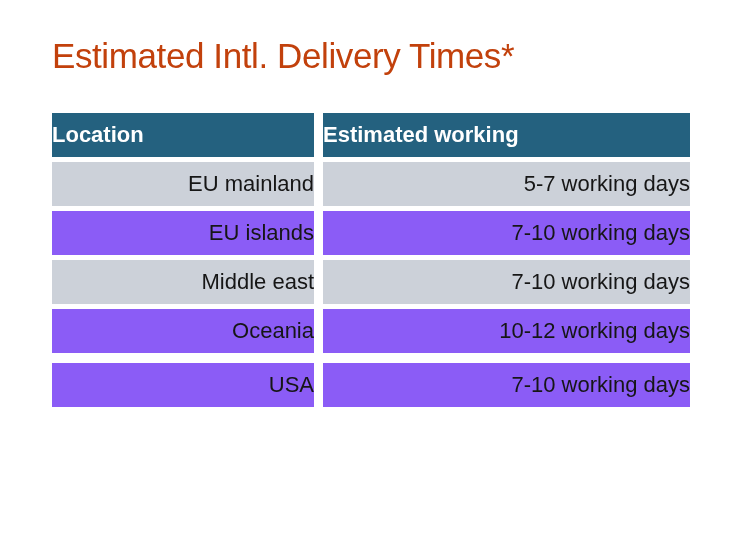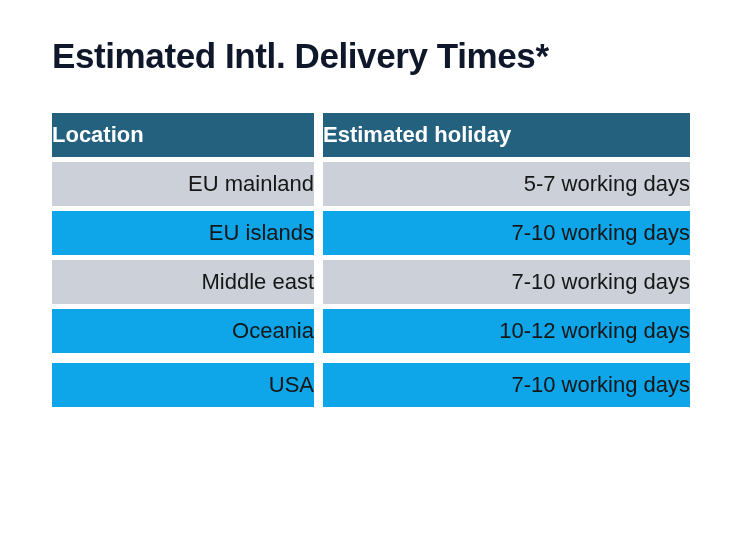--- a/index.html
+++ b/index.html
@@ -19,22 +19,22 @@
     width: 745px;
     height: 536px;
     box-sizing: border-box;
   }
 
   .page-title {
     position: absolute;
     left: 52px;
     top: 36px;
     font-size: 35px;
-    font-weight: bold;
-    color: #0f172a;
+    font-weight: normal;
+    color: #c2410c;
     letter-spacing: -0.4px;
     white-space: nowrap;
   }
 
   .delivery-table {
     position: absolute;
     left: 52px;
     top: 113px;
     width: 638px;
     border-collapse: separate;
@@ -81,21 +81,21 @@
     color: #161616;
     height: 44px;
     text-align: right;
     padding: 0 0 0 14px;
     box-sizing: border-box;
     vertical-align: middle;
     white-space: nowrap;
   }
 
   .row-dark .td-cell { background: #ccd1d9; }
-  .row-light .td-cell { background: #0ea5e9; }
+  .row-light .td-cell { background: #8b5cf6; }
 
   .footnote {
     position: absolute;
     left: 62px;
     top: 478px;
     font-size: 15px;
     color: #161616;
     white-space: nowrap;
   }
 </style>
@@ -109,21 +109,21 @@
   <table class="delivery-table">
     <colgroup>
       <col class="col-location">
       <col class="col-spacer">
       <col class="col-delivery">
     </colgroup>
     <thead>
       <tr>
         <th class="th-cell">Location</th>
         <th class="spacer-cell"></th>
-        <th class="th-cell">Estimated holiday</th>
+        <th class="th-cell">Estimated working</th>
       </tr>
     </thead>
     <tbody>
 
       <tr class="row-gap">
         <td></td>
         <td></td>
         <td></td>
       </tr>
 

